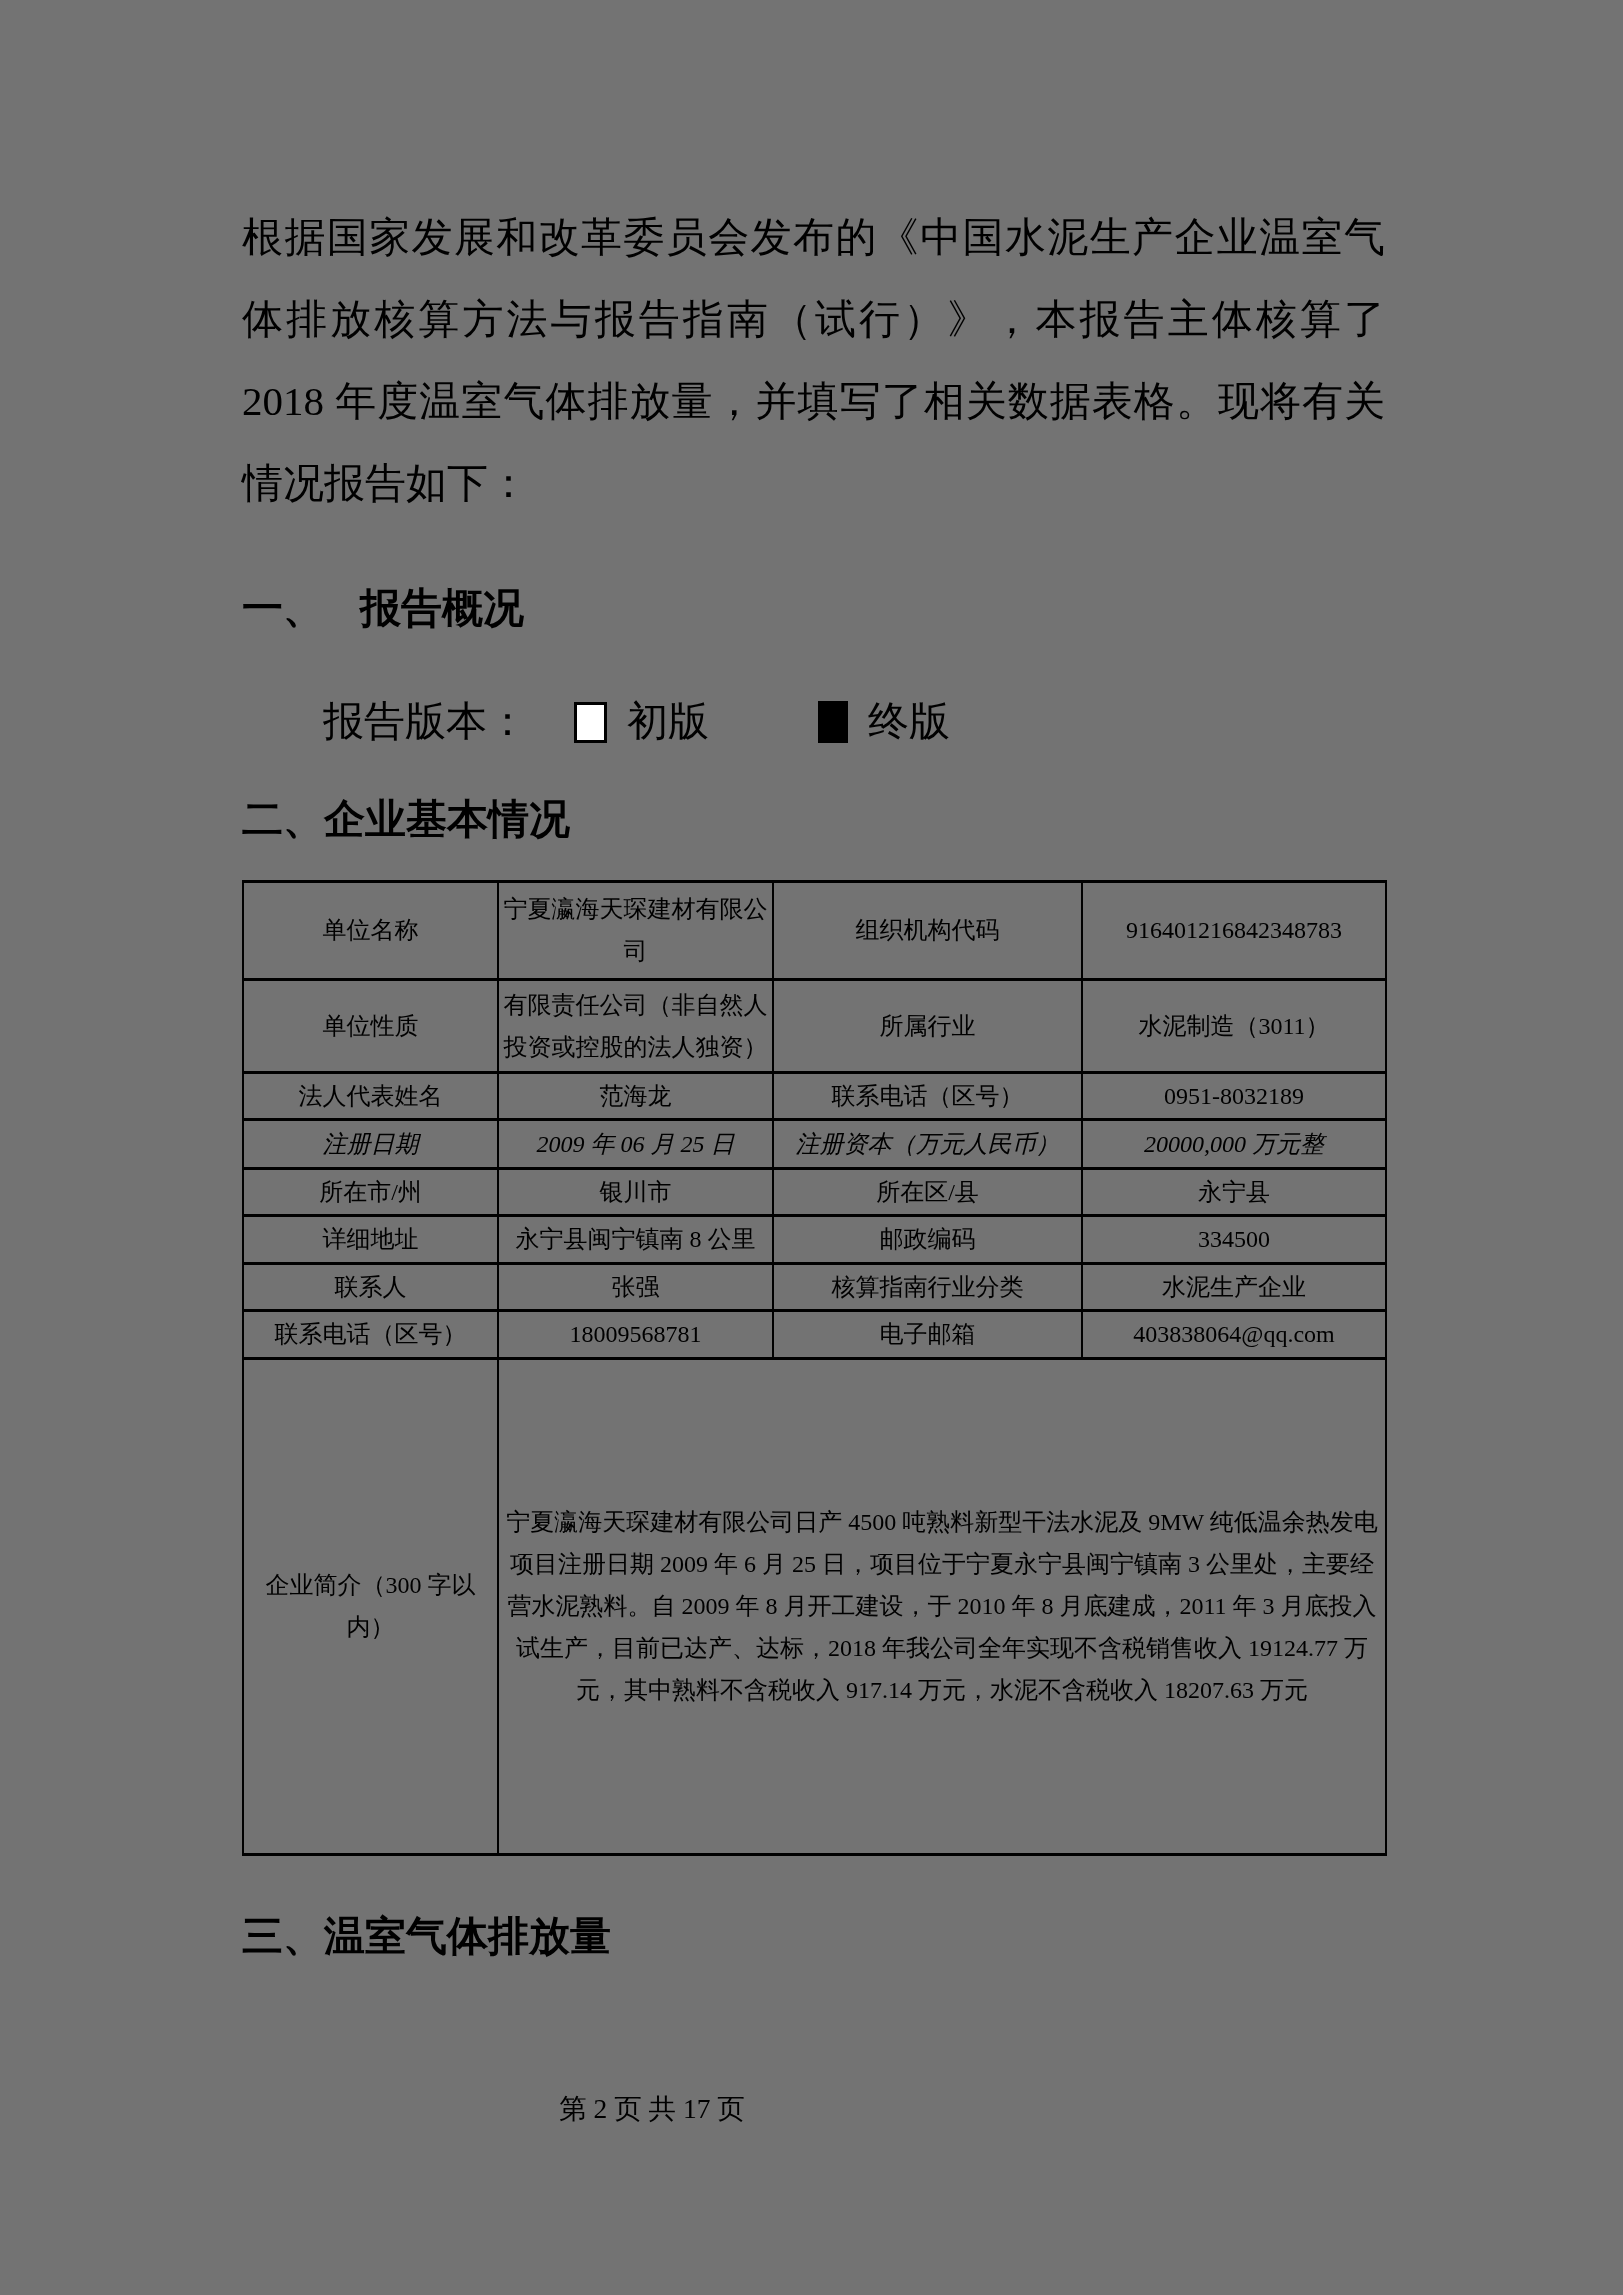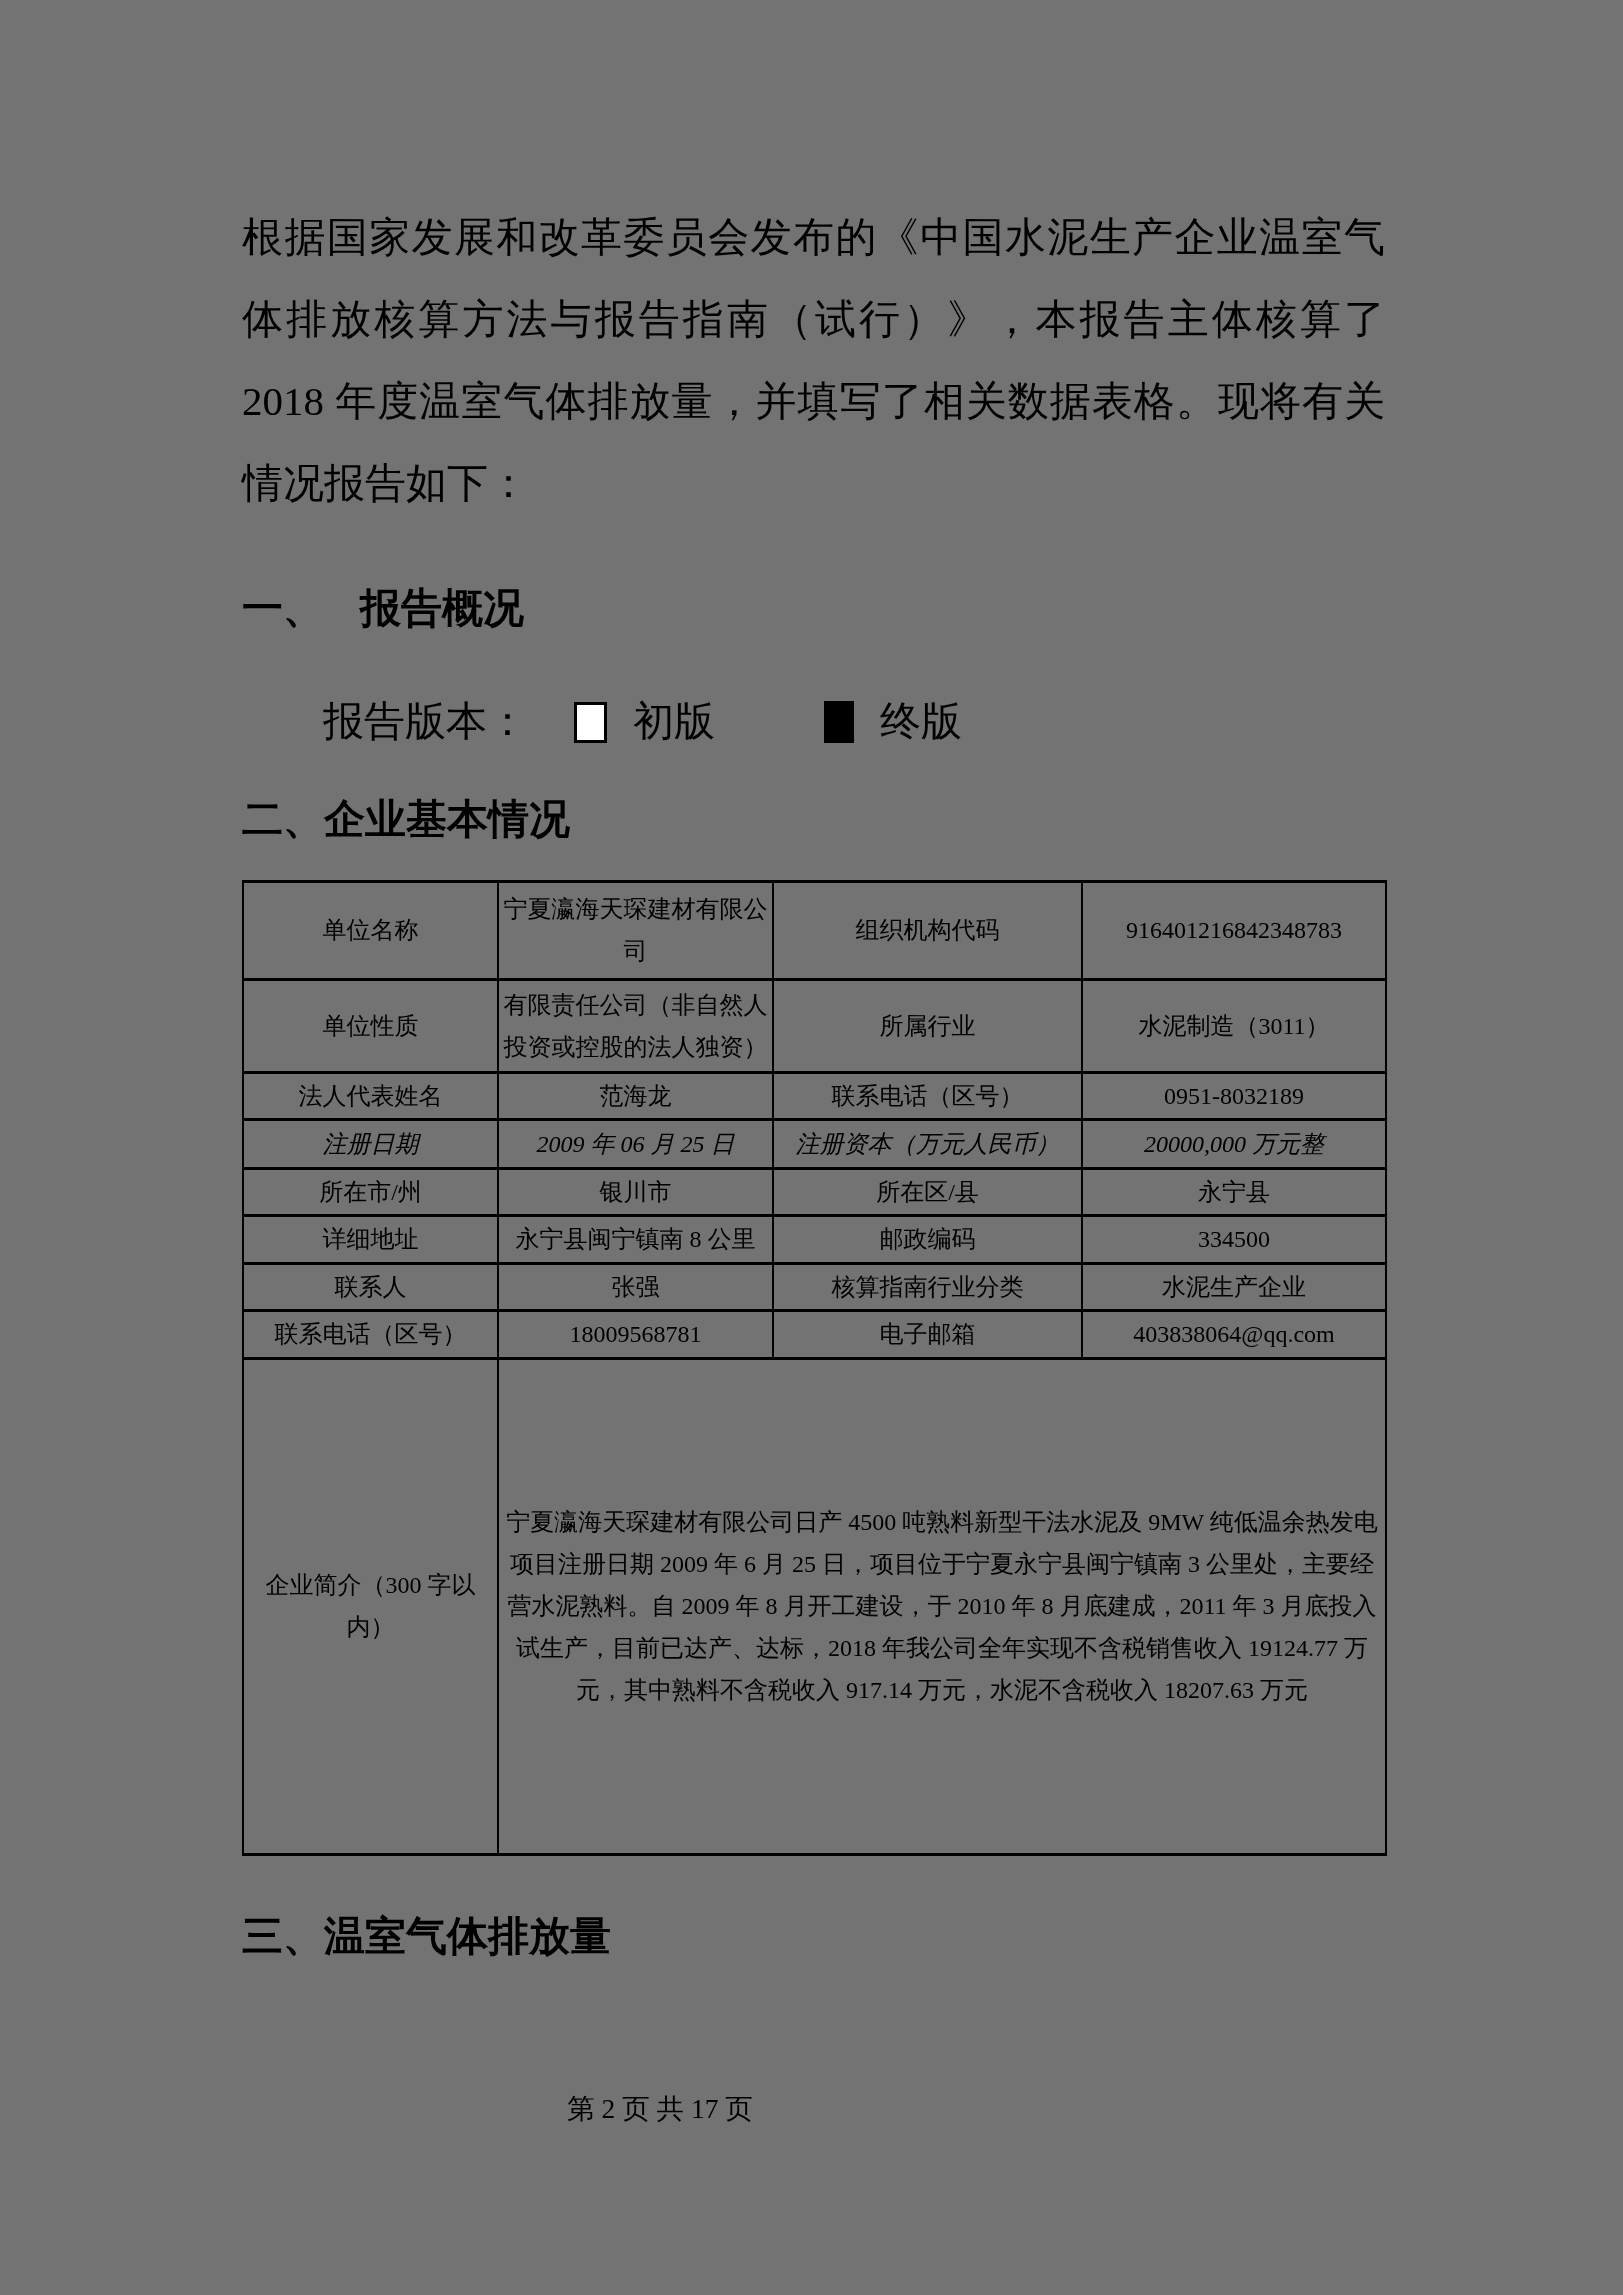--- a/index.html
+++ b/index.html
@@ -33,21 +33,21 @@
   .submit-line{margin-top:2.6px;}
 
   .cb{
     display:inline-block;box-sizing:border-box;
     width:33px;height:41px;
     border:3.3px solid #000;background:#fff;
     vertical-align:middle;margin-top:-6.5px;
   }
   .cb-empty{margin-left:46px;}
   .cb-filled{background:#000;border:none;width:30px;height:42px;margin-left:109px;}
-  .cb-label{margin-left:26px;}
+  .cb-label{margin-left:20px;}
 
   table.info-table{
     margin-top:19.6px;
     border-collapse:collapse;table-layout:fixed;
     width:1143px;
   }
   .info-table td{
     border:2px solid #000;
     border-top-width:3.3px;border-bottom-width:3.3px;
     text-align:center;vertical-align:middle;
@@ -65,21 +65,21 @@
   .info-table tr:nth-child(7){height:47px;margin-top:44px;}
   .info-table tr:nth-child(8){height:48px;}
   .info-table tr:nth-child(9){height:496px;}
   .profile-label{padding:0;}
   .profile-content{
     font-size:25px;line-height:55px;
     text-align:center;padding:0 5.2px;
   }
 
   .footer{
-    position:absolute;top:2091px;left:8px;width:1304px;
+    position:absolute;top:2091px;left:0;width:1304px;
     text-align:center;font-size:27.5px;line-height:35px;
   }
 </style>
 </head>
 <body>
 
 <div class="page">
   <div class="content">
 
     <p class="intro">根据国家发展和改革委员会发布的《中国水泥生产企业温室气体排放核算方法与报告指南（试行）》，本报告主体核算了 2018 年度温室气体排放量，并填写了相关数据表格。现将有关情况报告如下：</p>

